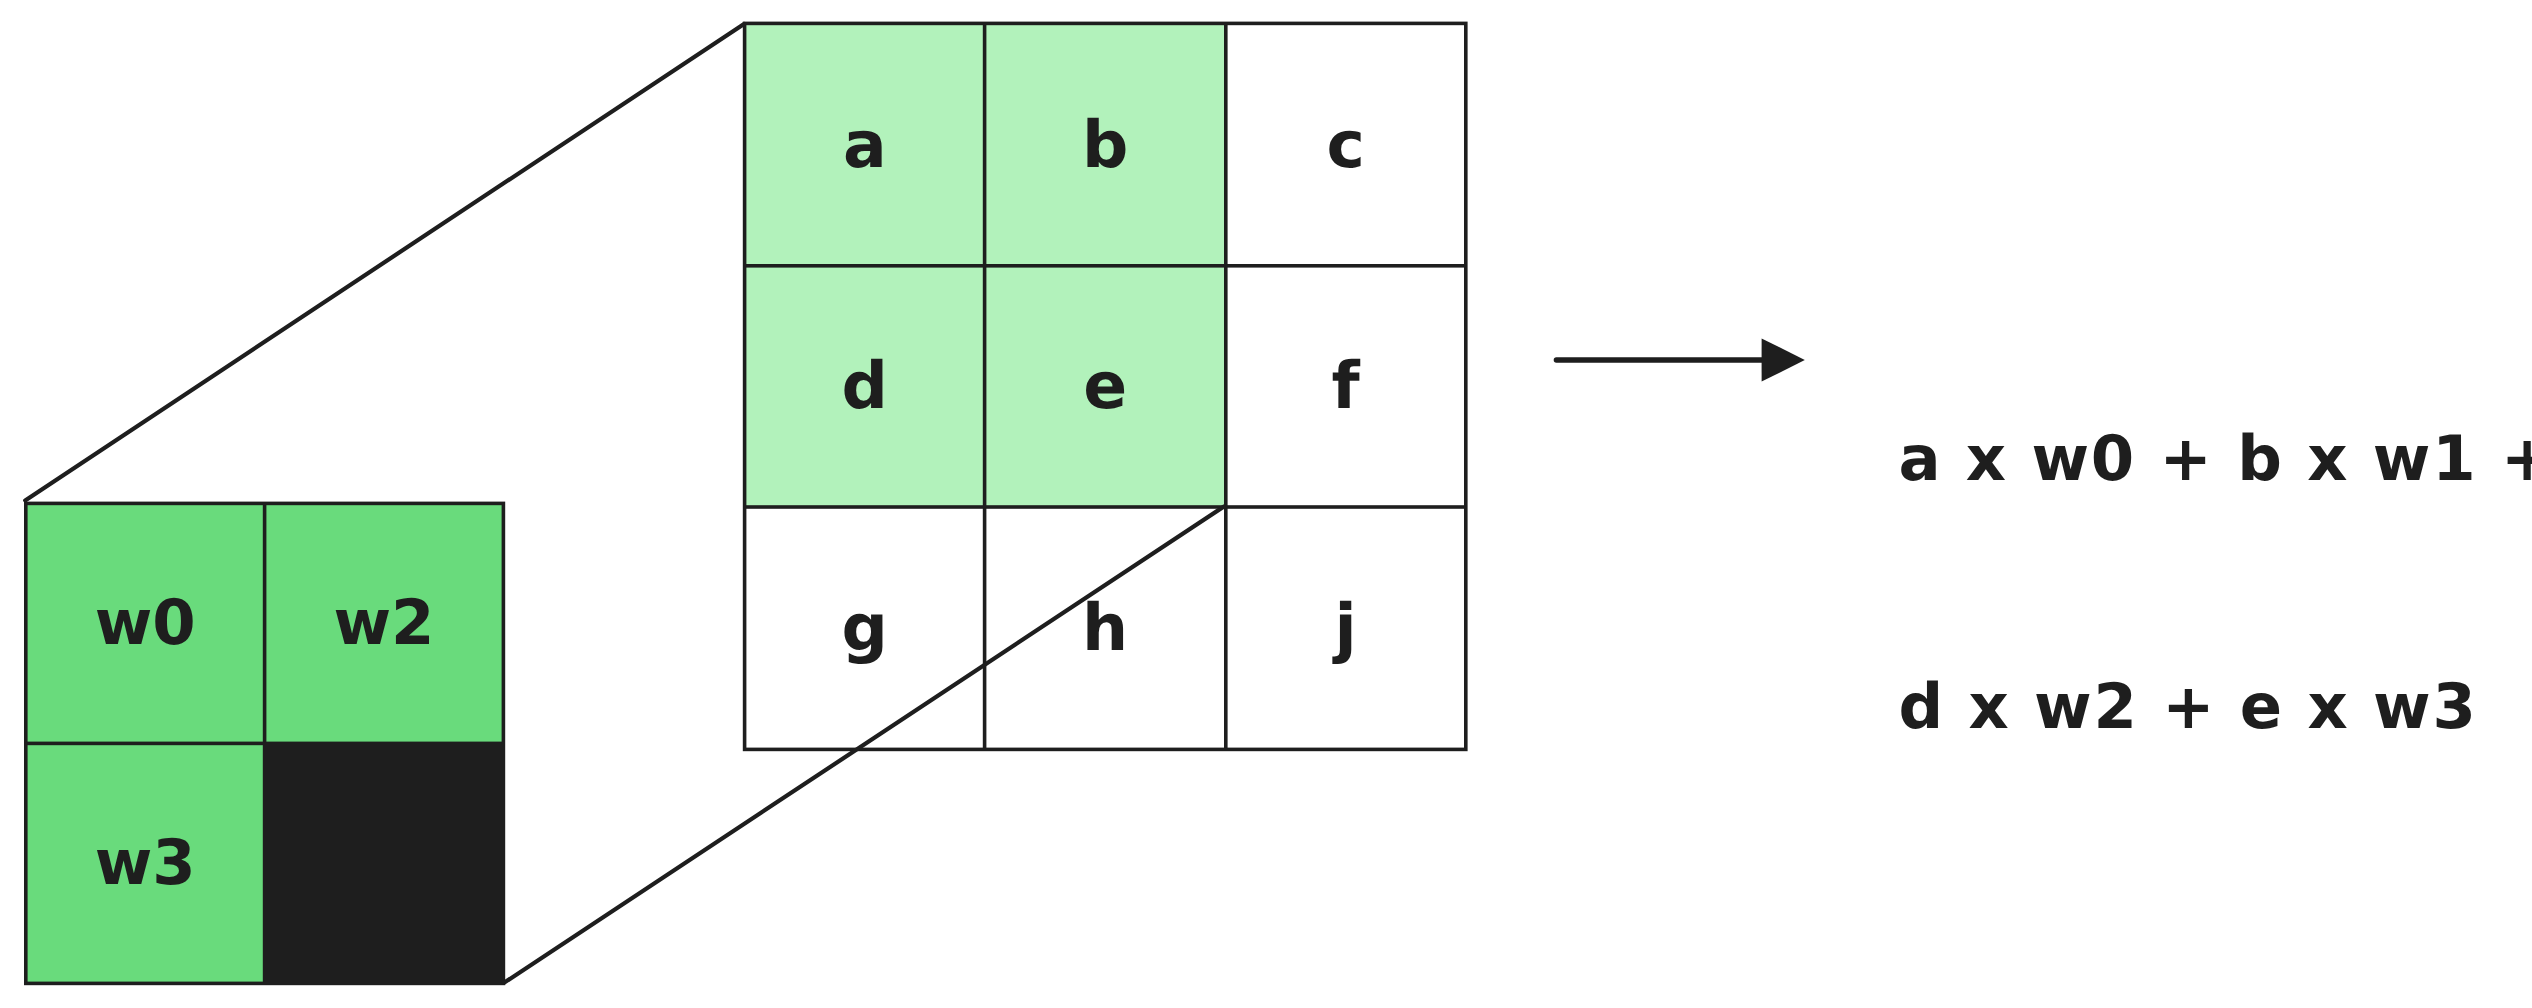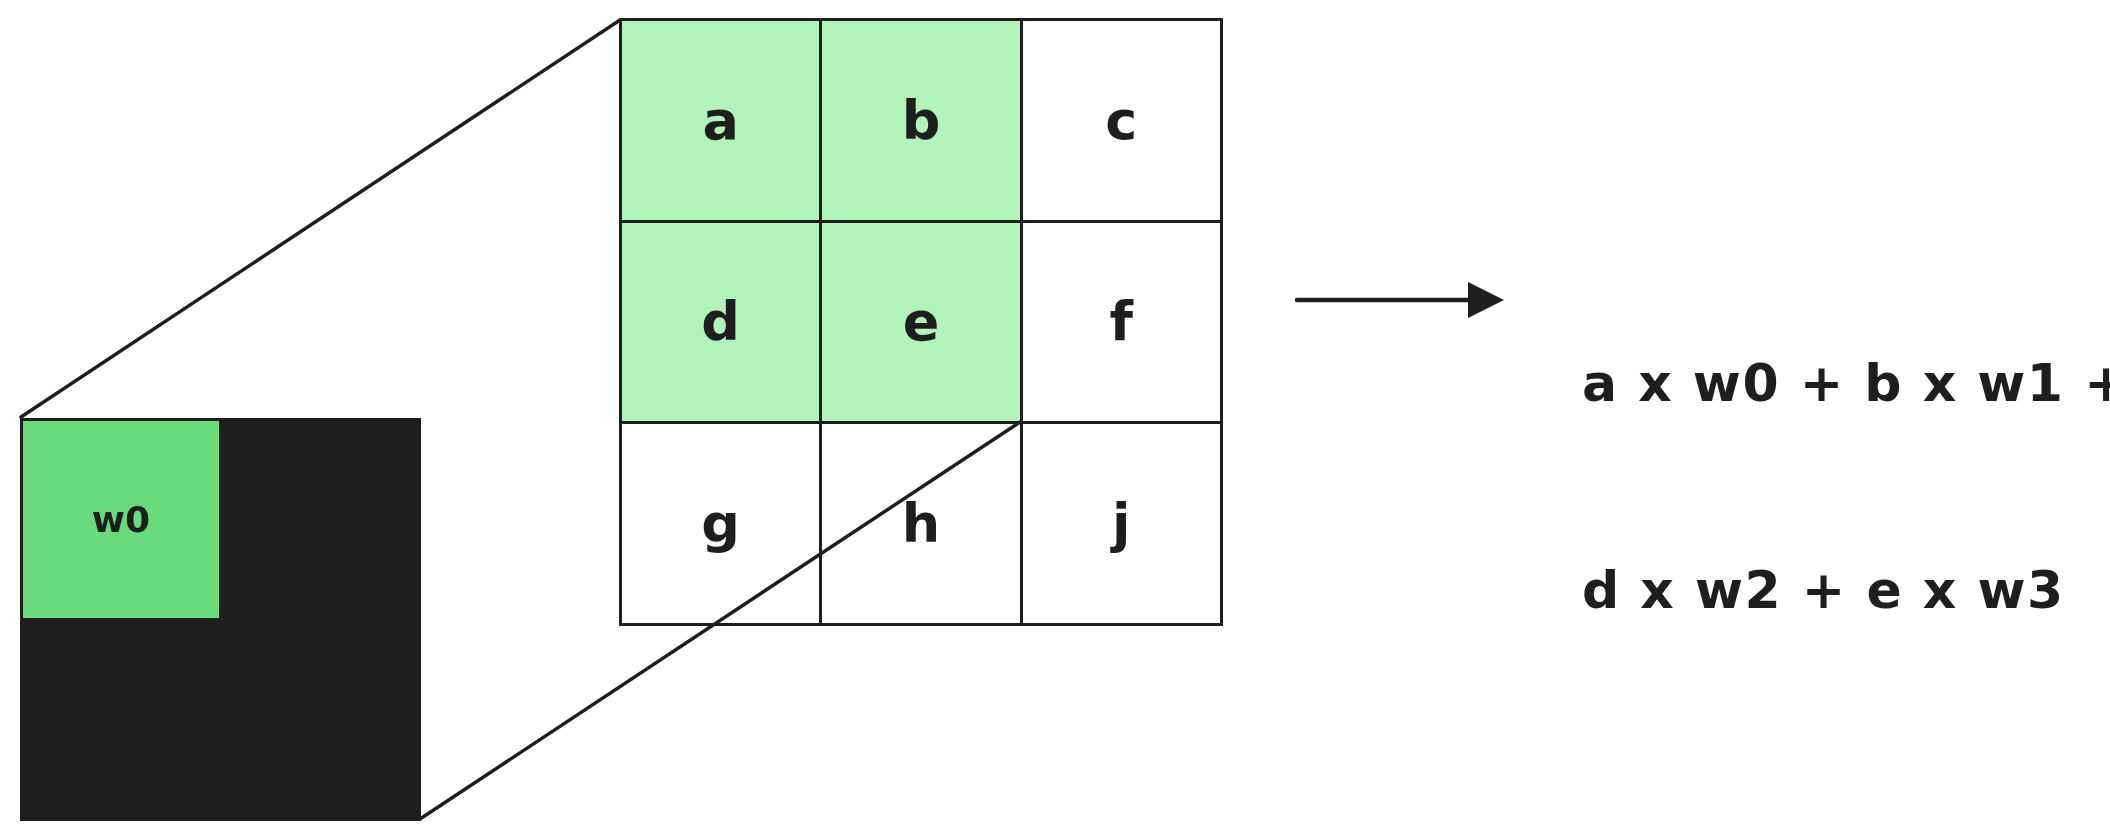--- a/index.html
+++ b/index.html
@@ -47,21 +47,21 @@
     align-items: center;
     justify-content: center;
     color: var(--text);
     font-weight: 600;
     user-select: none;
   }
   .cell.plain    { background: var(--plain-fill); }
   .cell.hl       { background: var(--highlight-fill); }
   .cell.kernel   { background: var(--kernel-fill); }
   .input-cell    { font-size: 54px; }
-  .kernel-cell   { font-size: 36px; }
+  .kernel-cell   { font-size: 52px; }
 
   svg.overlay {
     position: absolute; left: 0; top: 0;
     width: 2110px; height: 840px;
     pointer-events: none;
   }
   .connector {
     stroke: var(--stroke);
     stroke-width: 3.5;
     stroke-linecap: round;
@@ -86,20 +86,22 @@
     white-space: pre;
   }
 </style>
 </head>
 <body>
 
 <div class="canvas">
 
   <div class="matrix" id="kernel-matrix">
     <div class="cell kernel kernel-cell">w0</div>
+    <div class="cell kernel kernel-cell">w2</div>
+    <div class="cell kernel kernel-cell">w3</div>
   </div>
 
   <div class="matrix" id="input-matrix">
     <div class="cell hl input-cell">a</div>
     <div class="cell hl input-cell">b</div>
     <div class="cell plain input-cell">c</div>
     <div class="cell hl input-cell">d</div>
     <div class="cell hl input-cell">e</div>
     <div class="cell plain input-cell">f</div>
     <div class="cell plain input-cell">g</div>

